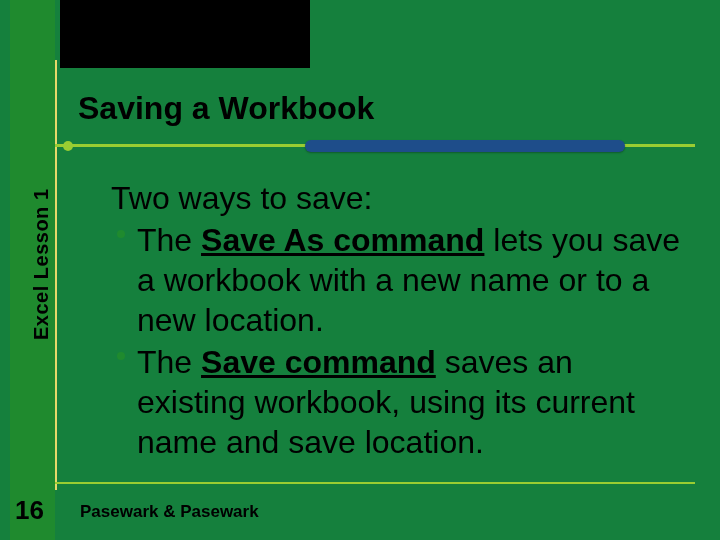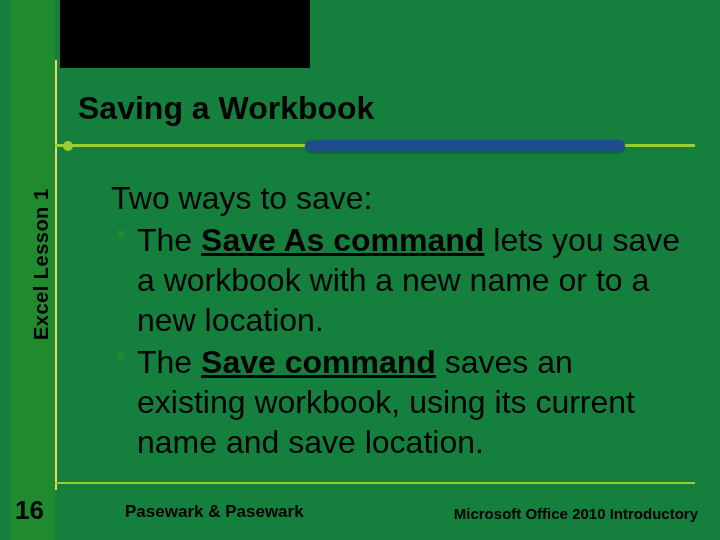--- a/index.html
+++ b/index.html
@@ -155,21 +155,20 @@
     height: 2px;
     background: #9acd32;
   }
   .footer-left {
     position: absolute;
     left: 80px;
     bottom: 18px;
     font-size: 17px;
     font-weight: bold;
     color: #000;
-    margin-left: 45px;
   }
   .footer-right {
     position: absolute;
     right: 22px;
     bottom: 18px;
     font-size: 15px;
     font-weight: bold;
     color: #000;
   }
 </style>
@@ -200,15 +199,14 @@
       <li>
         <span>The </span><span class="keyword">Save command</span><span> saves an existing workbook, using its current name and save location.</span>
       </li>
     </ul>
   </div>
 
   <div class="footer-line"></div>
 
   <div class="pagenum">16</div>
   <div class="footer-left">Pasewark &amp; Pasewark</div>
-  <div class="footer-right">Microsoft Office 2010 Introductory</div>
 
 </div>
 
 </body></html>

